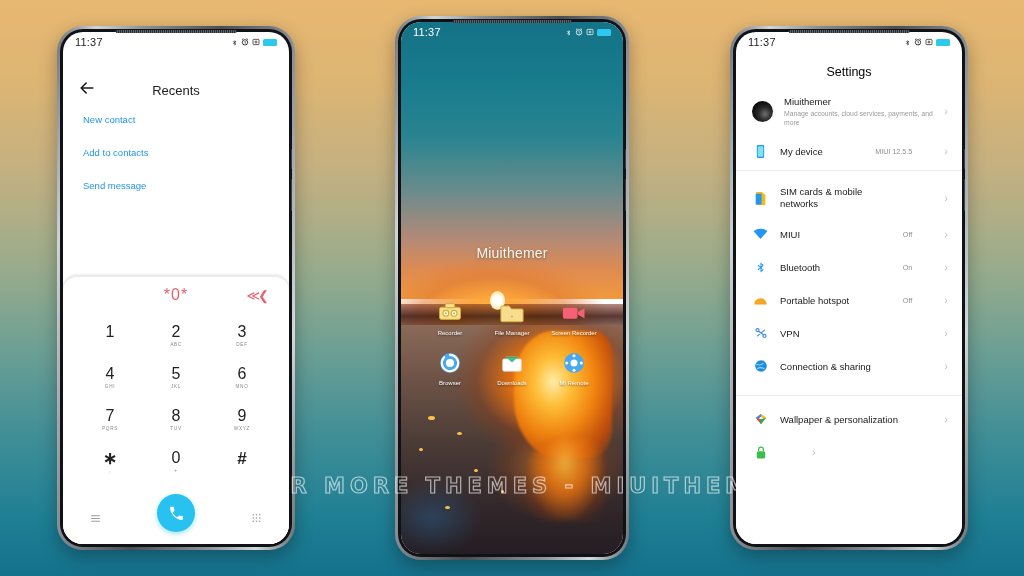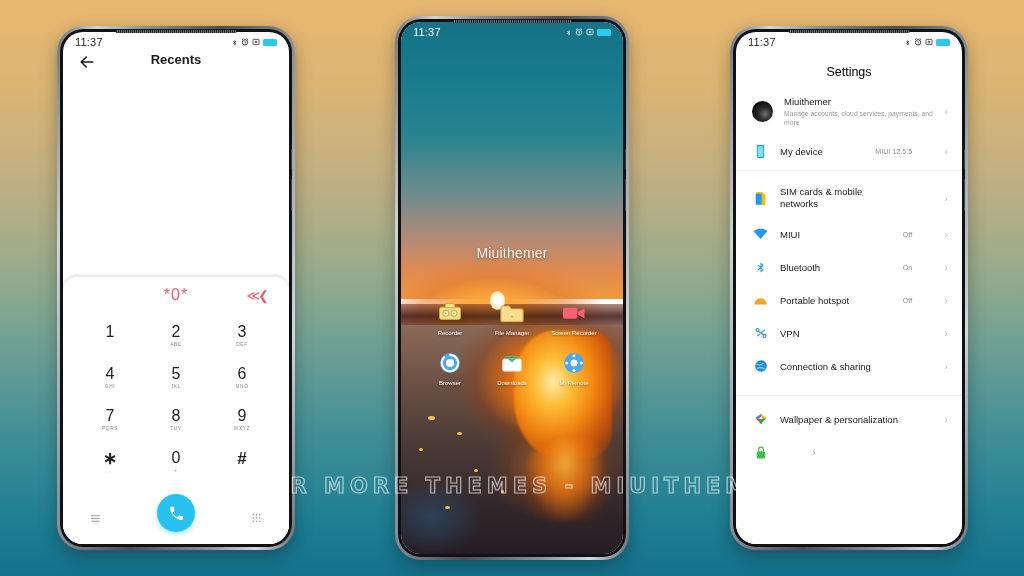--- a/index.html
+++ b/index.html
@@ -71,22 +71,22 @@
   .battery {
     width: 14px; height: 7px; border-radius: 1.5px;
     background: #2ec8ef;
   }
   .dark-sb { color: #1d1d1d; }
   .light-sb { color: #ffffff; }
 
   
   .dial-top { position: absolute; top: 20px; left: 0; right: 0; bottom: 0; background: #fff; }
   .dial-header {
-    height: 46px; display: flex; align-items: flex-start;
-    padding: 0 14px; position: relative; font-weight: bold;
+    height: 46px; display: flex; align-items: flex-end;
+    padding: 0 14px; position: relative;
   }
   .back-arrow { width: 20px; height: 20px; color: #1b1b1b; }
   .dial-title {
     position: absolute; left: 0; right: 0; text-align: center;
     font-size: 13px; color: #1c1c1c;
     pointer-events: none;
   }
   .dial-links { padding: 6px 20px 0; }
   .dial-link {
     color: #2196e8; font-size: 9.5px;
@@ -276,20 +276,25 @@
           <span class="battery"></span>
         </span>
       </div>
 
       <div class="dial-top">
         <div class="dial-header">
           <svg class="back-arrow" viewBox="0 0 24 24" fill="none" stroke="currentColor" stroke-width="1.9" stroke-linecap="round" stroke-linejoin="round">
               <path d="M19 12H5M11 18l-6-6 6-6"></path>
             </svg>
           <div class="dial-title">Recents</div>
+        </div>
+        <div class="dial-links">
+          <div class="dial-link">New contact</div>
+          <div class="dial-link">Add to contacts</div>
+          <div class="dial-link">Send message</div>
         </div>
       </div>
 
       <div class="keypad-sheet">
         <div class="number-row">
           <span class="dialed">*0*</span>
           <span class="backspace">≪❮</span>
         </div>
         <div class="keys">
           <div class="key">

